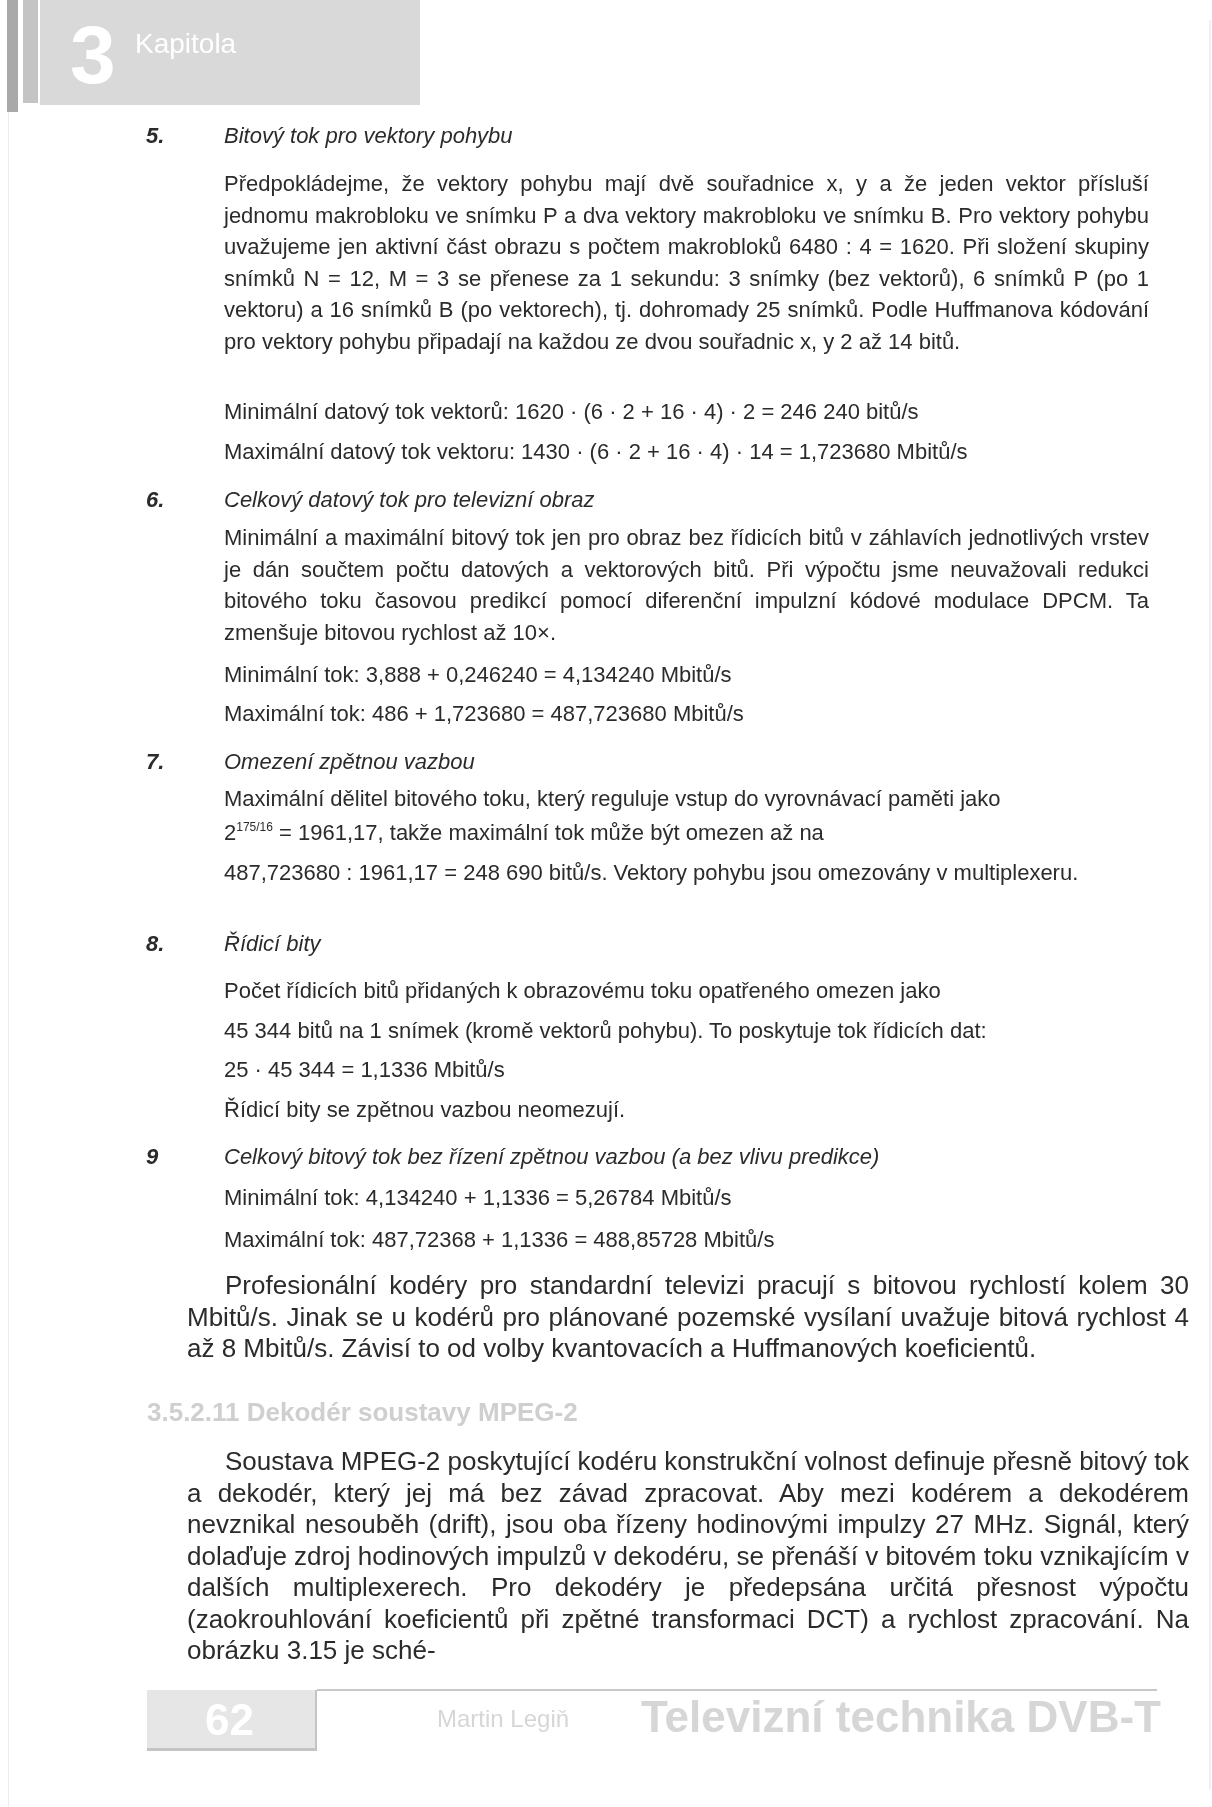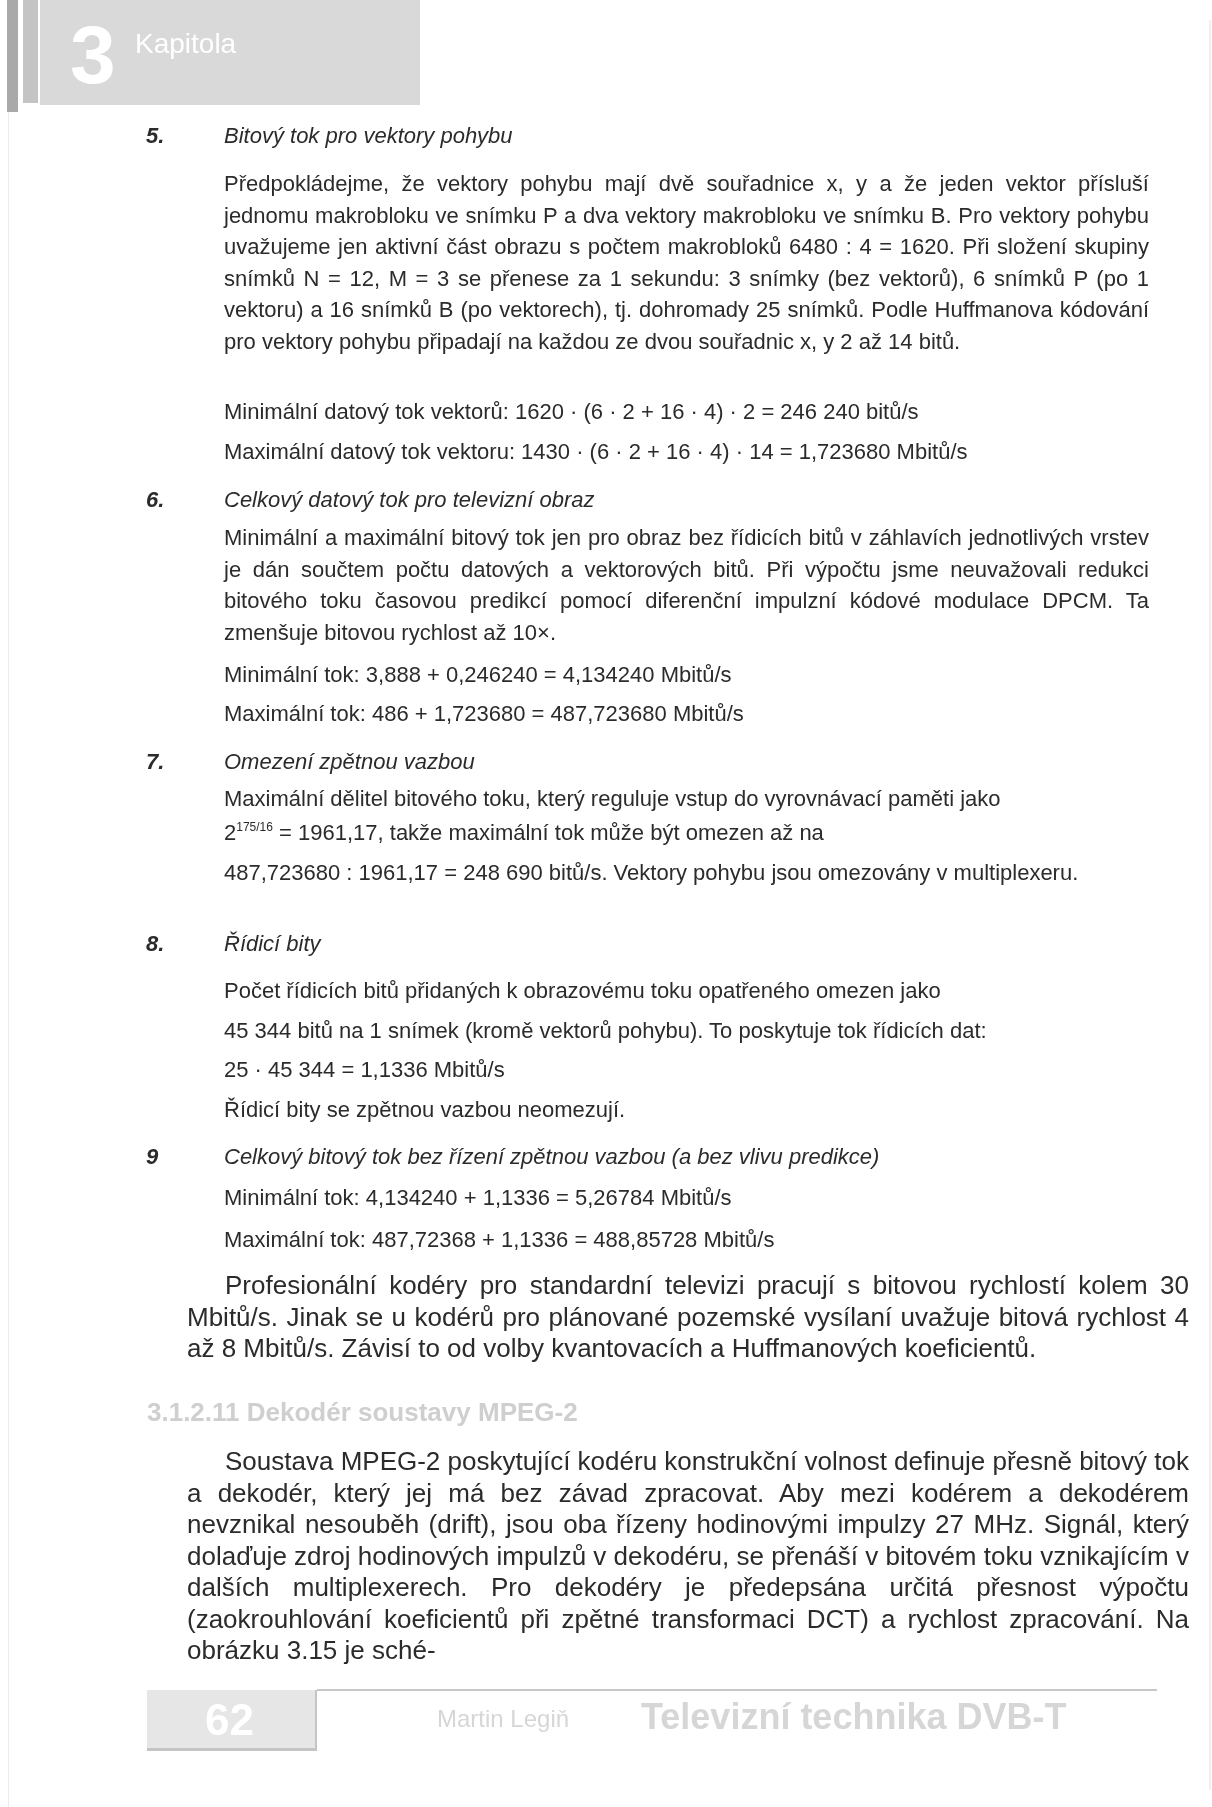--- a/index.html
+++ b/index.html
@@ -28,21 +28,21 @@
   .line { position: absolute; left: 224px; font-size: 22px; line-height: 28px; white-space: nowrap; }
   .body-para { position: absolute; left: 147px; width: 1002px; font-size: 26px; line-height: 31.5px; text-align: justify; text-indent: 38px; margin-left: 40px; }
   .section-heading { left: 147px; top: 1396px; font-size: 26px; font-weight: bold; color: #cfcfcf; line-height: 32px; white-space: nowrap; }
   sup { font-size: 12px; vertical-align: 9px; line-height: 0; }
 
   
   .footer-line { left: 317px; top: 1689px; width: 840px; height: 2px; background: #c8c8c8; }
   .footer-box { left: 147px; top: 1690px; width: 168px; height: 58px; background: #e6e6e6; border-right: 2px solid #c4c4c4; border-bottom: 3px solid #c4c4c4; }
   .page-num { left: 205px; top: 1695px; font-size: 44px; font-weight: bold; color: #ffffff; line-height: 50px; }
   .footer-author { left: 437px; top: 1704px; font-size: 24px; color: #d6d6d6; line-height: 30px; white-space: nowrap; }
-  .footer-title { left: 641px; top: 1698px; font-size: 36px; font-weight: bold; color: #d6d6d6; line-height: 38px; white-space: nowrap; }
+  .footer-title { left: 641px; top: 1698px; font-size: 44px; font-weight: bold; color: #d6d6d6; line-height: 38px; white-space: nowrap; }
 </style>
 </head>
 <body>
 
 <div class="abs stripe1"></div>
 <div class="abs stripe2"></div>
 <div class="abs spine-line"></div>
 <div class="abs right-edge"></div>
 
 <div class="abs chapter-band"></div>
@@ -74,20 +74,20 @@
 <div class="line" style="top:1056px">25 · 45 344 = 1,1336 Mbitů/s</div>
 <div class="line" style="top:1096px">Řídicí bity se zpětnou vazbou neomezují.</div>
 
 <div class="num" style="top:1143px">9</div>
 <div class="head" style="top:1143px">Celkový bitový tok bez řízení zpětnou vazbou (a bez vlivu predikce)</div>
 <div class="line" style="top:1184px">Minimální tok: 4,134240 + 1,1336 = 5,26784 Mbitů/s</div>
 <div class="line" style="top:1226px">Maximální tok: 487,72368 + 1,1336 = 488,85728 Mbitů/s</div>
 
 <div class="body-para" style="top:1270px">Profesionální kodéry pro standardní televizi pracují s bitovou rychlostí kolem 30 Mbitů/s. Jinak se u kodérů pro plánované pozemské vysílaní uvažuje bitová rychlost 4 až 8 Mbitů/s. Závisí to od volby kvantovacích a Huffmanových koeficientů.</div>
 
-<div class="abs section-heading">3.1.2.11 Dekodér soustavy MPEG-2</div>
+<div class="abs section-heading">3.5.2.11 Dekodér soustavy MPEG-2</div>
 <div class="body-para" style="top:1446px">Soustava MPEG-2 poskytující kodéru konstrukční volnost definuje přesně bitový tok a dekodér, který jej má bez závad zpracovat. Aby mezi kodérem a dekodérem nevznikal nesouběh (drift), jsou oba řízeny hodinovými impulzy 27 MHz. Signál, který dolaďuje zdroj hodinových impulzů v dekodéru, se přenáší v bitovém toku vznikajícím v dalších multiplexerech. Pro dekodéry je předepsána určitá přesnost výpočtu (zaokrouhlování koeficientů při zpětné transformaci DCT) a rychlost zpracování. Na obrázku 3.15 je sché-</div>
 
 <div class="abs footer-line"></div>
 <div class="abs footer-box"></div>
 <div class="abs page-num">62</div>
 <div class="abs footer-author">Martin Legiň</div>
 <div class="abs footer-title">Televizní technika DVB-T</div>
 
 </body></html>

